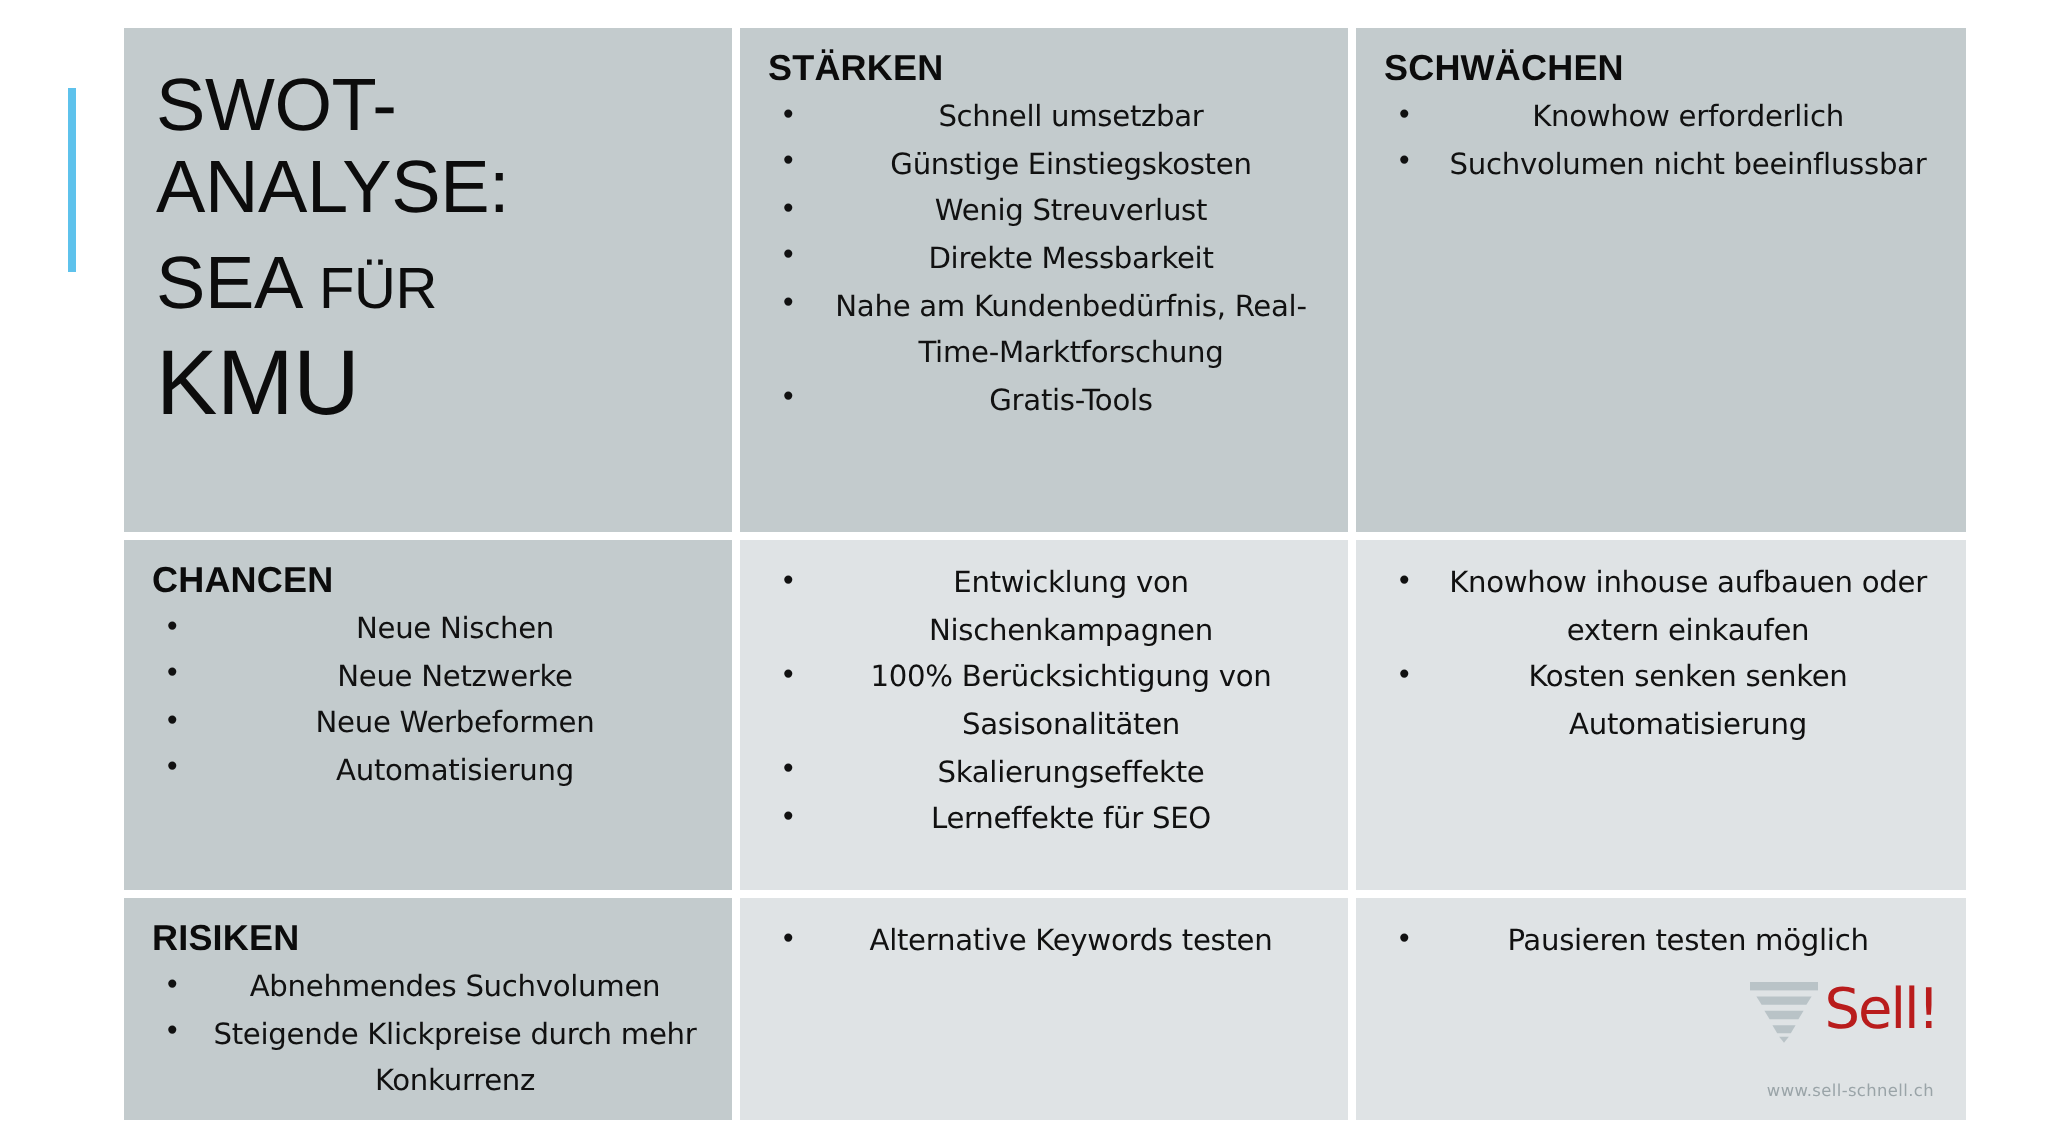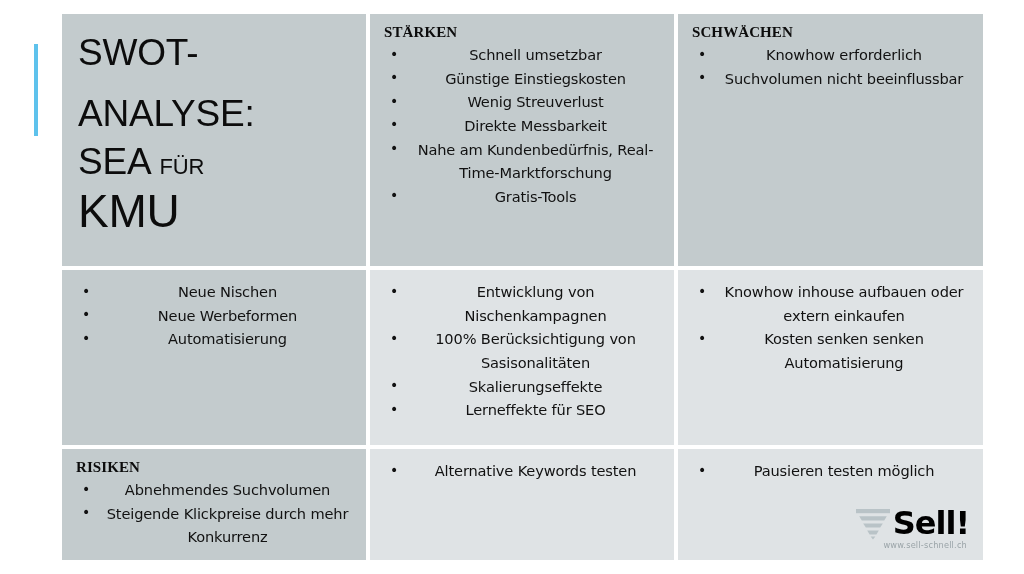--- a/index.html
+++ b/index.html
@@ -57,30 +57,30 @@
     line-height: 1.12;
   }
   .title-line {
     font-family: "Liberation Sans", sans-serif;
     font-weight: 400;
     color: #0c0c0c;
     letter-spacing: -0.2px;
     white-space: nowrap;
   }
   .t-swot   { font-size: 37px; }
-  .t-analyse{ font-size: 37px; margin-top: 20px; }
+  .t-analyse{ font-size: 37px; }
   .t-sea-line { font-size: 37px; margin-top: 6px; }
-  .t-sea-line .small { font-size: 22px; }
+  .t-sea-line .small { font-size: 29px; }
   .t-kmu    { font-size: 46px; margin-top: 4px; }
 
   
   .cat-head {
-    font-family: Liberation Serif, serif;
+    font-family: Liberation Sans, sans-serif;
     font-weight: bold;
-    font-size: 15px;
+    font-size: 18px;
     color: #0c0c0c;
     letter-spacing: 0.1px;
     margin-bottom: 2px;
   }
 
   ul.bullets {
     list-style: none;
     margin: 0;
     padding: 0;
   }
@@ -113,32 +113,32 @@
   }
   #logo-row {
     display: flex;
     align-items: center;
     justify-content: flex-end;
     gap: 2px;
   }
   #funnel-icon { display: block; }
   #logo-word {
     font-family: "DejaVu Sans", sans-serif;
-    font-weight: bold;
-    font-size: 32px;
+    font-weight: normal;
+    font-size: 28px;
     line-height: 1;
-    color: #000000;
+    color: #b91c1c;
     letter-spacing: -1px;
   }
   #logo-url {
     font-family: "DejaVu Sans", sans-serif;
     font-size: 8.2px;
     color: #9aa4a8;
     letter-spacing: 0.2px;
-    margin-top: 0;
+    margin-top: 18px;
     padding-right: 2px;
   }
 </style>
 </head>
 <body>
 
 <div id="slide">
 
   <div id="accent-bar"></div>
 
@@ -165,22 +165,24 @@
 
     <div class="cell dark">
       <div class="cat-head">SCHWÄCHEN</div>
       <ul class="bullets">
         <li>Knowhow erforderlich</li>
         <li>Suchvolumen nicht beeinflussbar</li>
       </ul>
     </div>
 
     <div class="cell dark">
+      <div class="cat-head">CHANCEN</div>
       <ul class="bullets">
         <li>Neue Nischen</li>
+        <li>Neue Netzwerke</li>
         <li>Neue Werbeformen</li>
         <li>Automatisierung</li>
       </ul>
     </div>
 
     <div class="cell">
       <ul class="bullets">
         <li>Entwicklung von Nischenkampagnen</li>
         <li>100% Berücksichtigung von Sasisonalitäten</li>
         <li>Skalierungseffekte</li>

